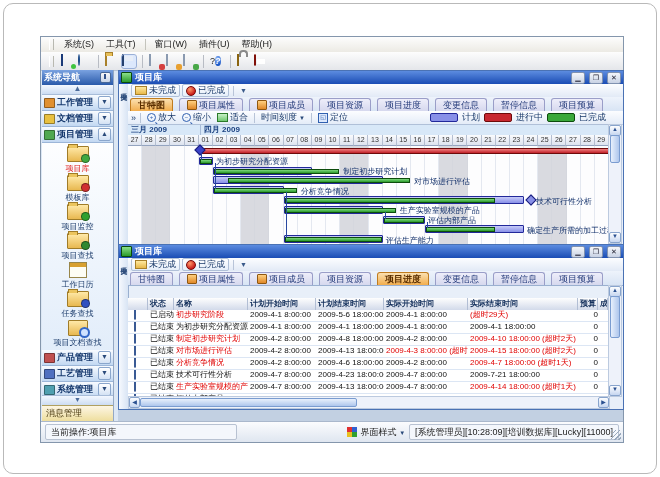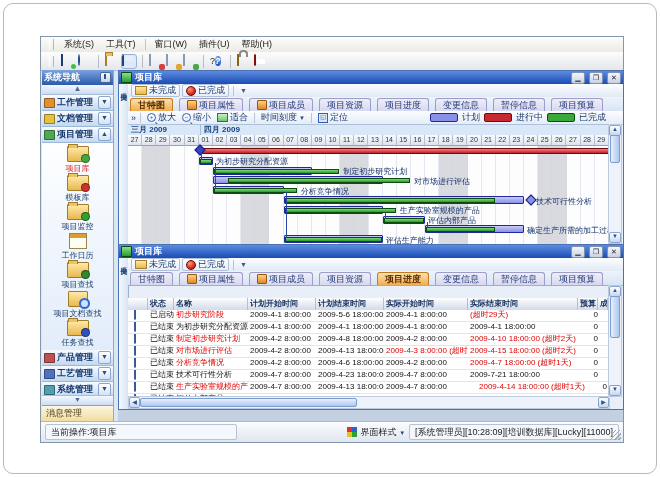--- a/index.html
+++ b/index.html
@@ -193,38 +193,38 @@
               </span>
               <div class="sb-ilabel">模板库</div>
             </div>
             <div class="sb-item">
               <span class="fold">
                 <i class="badge" style="background: rgb(48, 160, 48);"></i>
               </span>
               <div class="sb-ilabel">项目监控</div>
             </div>
             <div class="sb-item">
+              <span class="fold">
+                <i class="badge" style="background: rgb(48, 136, 48);"></i>
+              </span>
+              <div class="sb-ilabel">项目查找</div>
+            </div>
+            <div class="sb-item">
               <span class="cal"></span>
               <div class="sb-ilabel">工作日历</div>
             </div>
             <div class="sb-item">
               <span class="fold">
-                <i class="badge" style="background: rgb(48, 136, 48);"></i>
-              </span>
-              <div class="sb-ilabel">项目查找</div>
+                <i class="badge" style="background: rgb(48, 80, 192);"></i>
+              </span>
+              <div class="sb-ilabel">任务查找</div>
             </div>
             <div class="sb-item">
               <span class="srch"></span>
               <div class="sb-ilabel">项目文档查找</div>
-            </div>
-            <div class="sb-item">
-              <span class="fold">
-                <i class="badge" style="background: rgb(48, 80, 192);"></i>
-              </span>
-              <div class="sb-ilabel">任务查找</div>
             </div>
           </div>
           <div class="sb-group">
             <span class="sb-gicon" style="background: rgb(192, 80, 80);"></span>
             <span class="sb-glabel">产品管理</span>
             <span class="sb-garr">▼</span>
           </div>
           <div class="sb-group">
             <span class="sb-gicon" style="background: rgb(80, 112, 192);"></span>
             <span class="sb-glabel">工艺管理</span>
@@ -555,21 +555,21 @@
                 <div class="td num" style="width: 18px;">0</div>
                 <div class="td" style="width: 8px;"></div>
               </div>
               <div class="trow">
                 <div class="td" style="width: 18px;"><i class="rowico"></i></div>
                 <div class="td" style="width: 24px;">已结束</div>
                 <div class="td red" style="width: 72px;">生产实验室规模的产品</div>
                 <div class="td" style="width: 66px;">2009-4-7 8:00:00</div>
                 <div class="td" style="width: 66px;">2009-4-13 18:00:00</div>
                 <div class="td" style="width: 82px;">2009-4-7 8:00:00</div>
-                <div class="td red" style="width: 108px; margin-left: 9px;">2009-4-14 18:00:00 (超时1天)</div>
+                <div class="td red" style="width: 108px;">2009-4-14 18:00:00 (超时1天)</div>
                 <div class="td num" style="width: 18px;">0</div>
                 <div class="td" style="width: 8px;"></div>
               </div>
               <div class="trow">
                 <div class="td" style="width: 18px;"><i class="rowico"></i></div>
                 <div class="td" style="width: 24px;">已结束</div>
                 <div class="td" style="width: 72px;">评估内部产品</div>
                 <div class="td" style="width: 66px;">2009-4-14 8:00:00</div>
                 <div class="td" style="width: 66px;">2009-4-16 18:00:00</div>
                 <div class="td" style="width: 82px;">2009-4-14 8:00:00</div>

